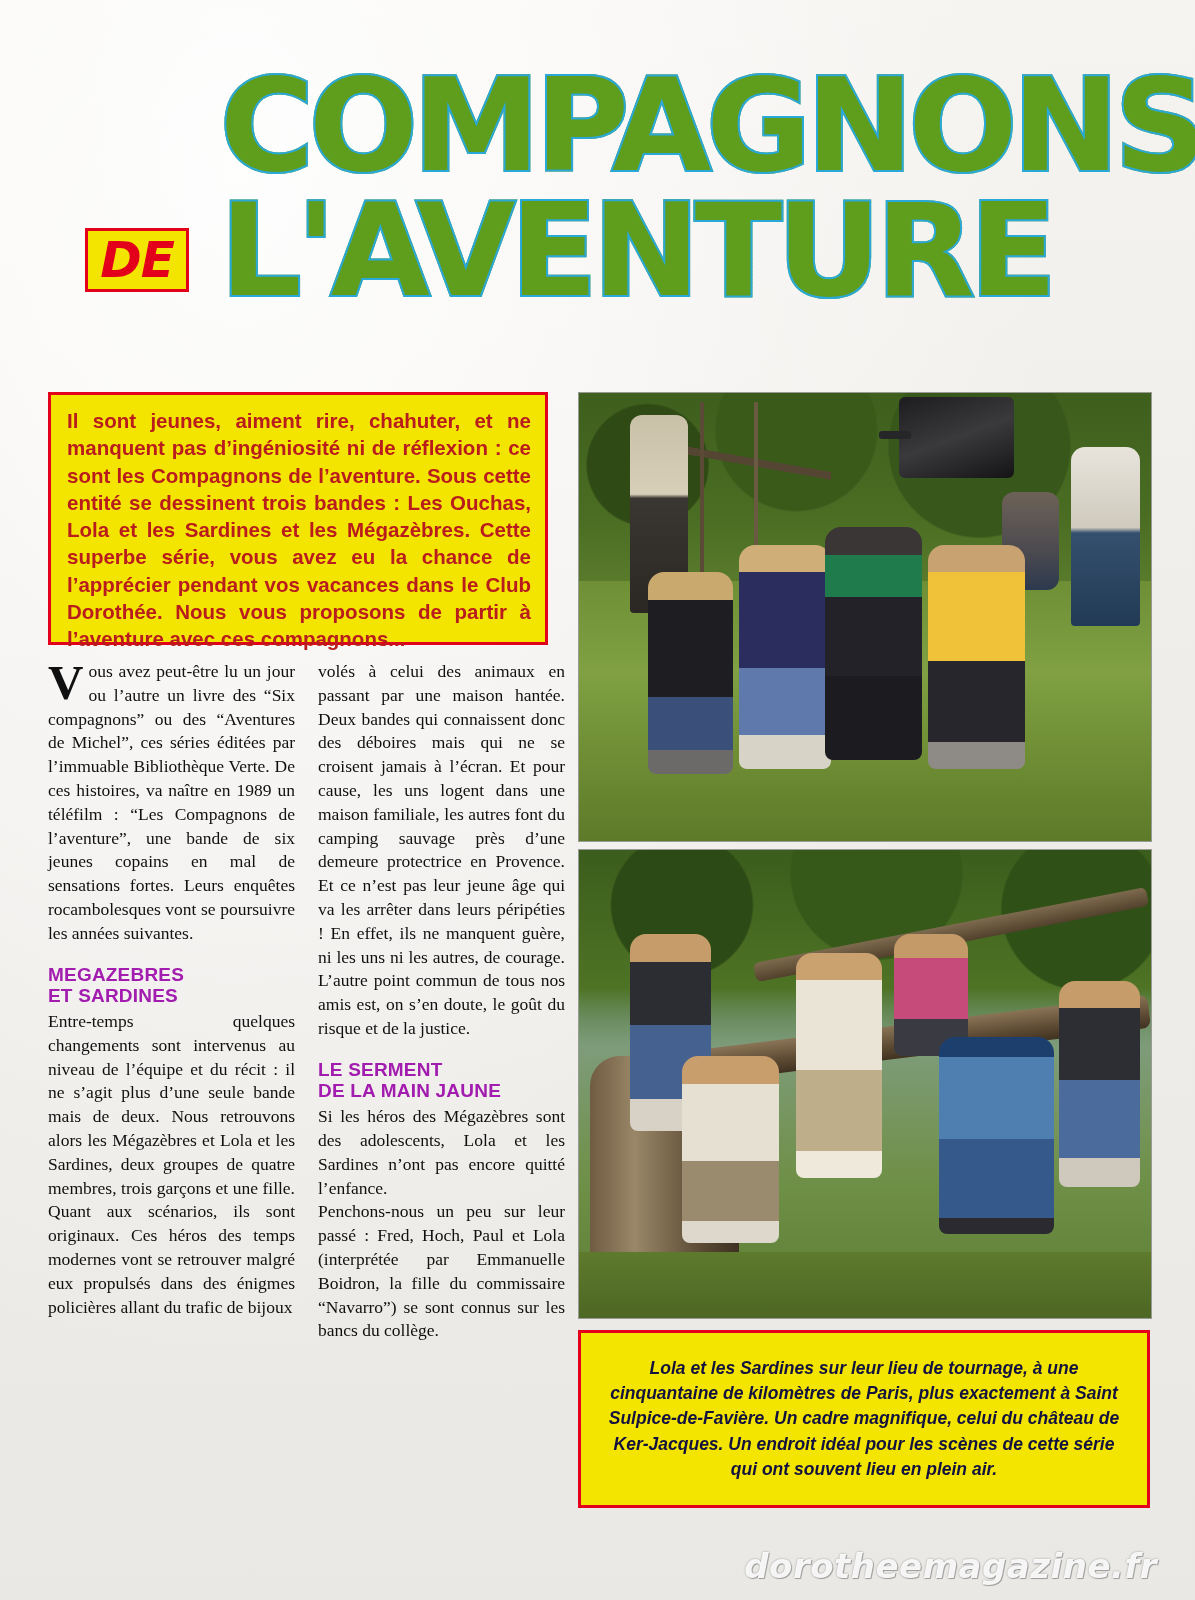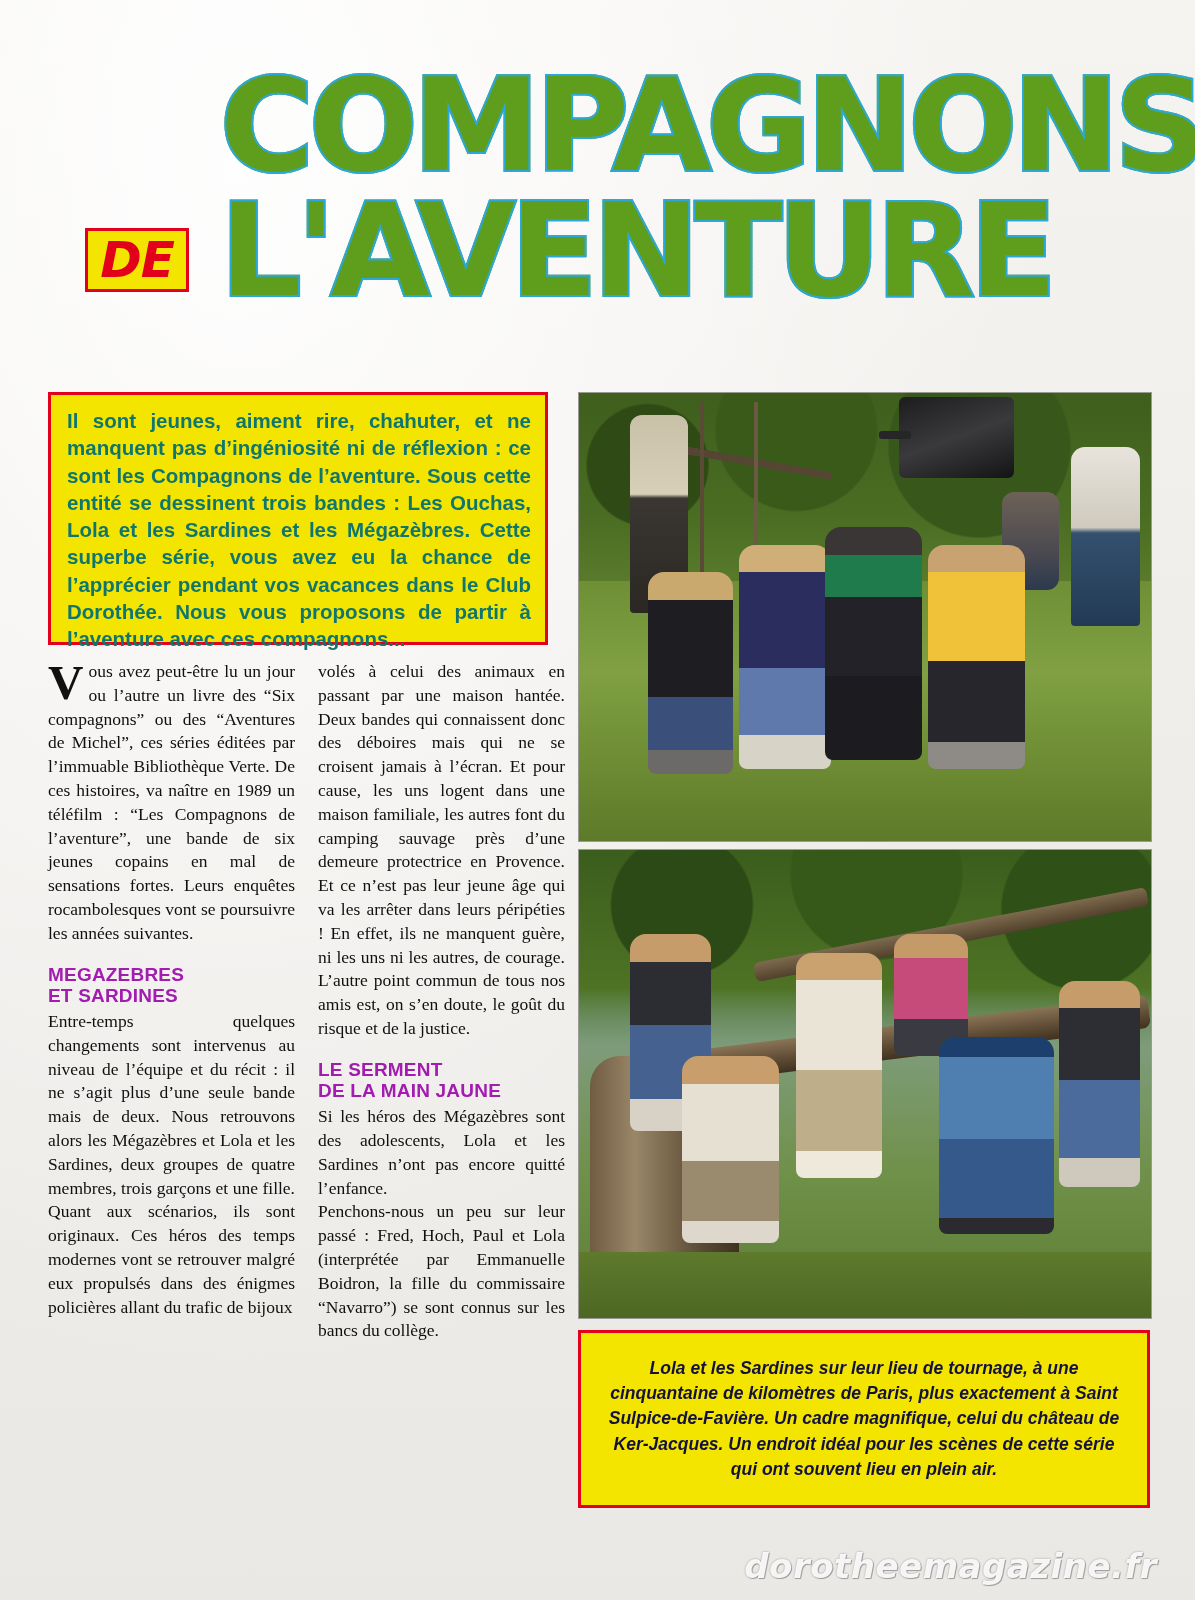--- a/index.html
+++ b/index.html
@@ -94,21 +94,21 @@
     border: 3px solid #e2001a;
     box-sizing: border-box;
     padding: 12px 14px 10px 16px;
   }
   .intro-box p {
     margin: 0;
     font-family: "Liberation Sans", sans-serif;
     font-weight: bold;
     font-size: 20.5px;
     line-height: 1.33;
-    color: #0f766e;
+    color: #b91c1c;
     text-align: justify;
     text-justify: inter-word;
   }
 
   
   .photo {
     position: absolute;
     overflow: hidden;
     border: 1px solid #9a9a94;
   }

